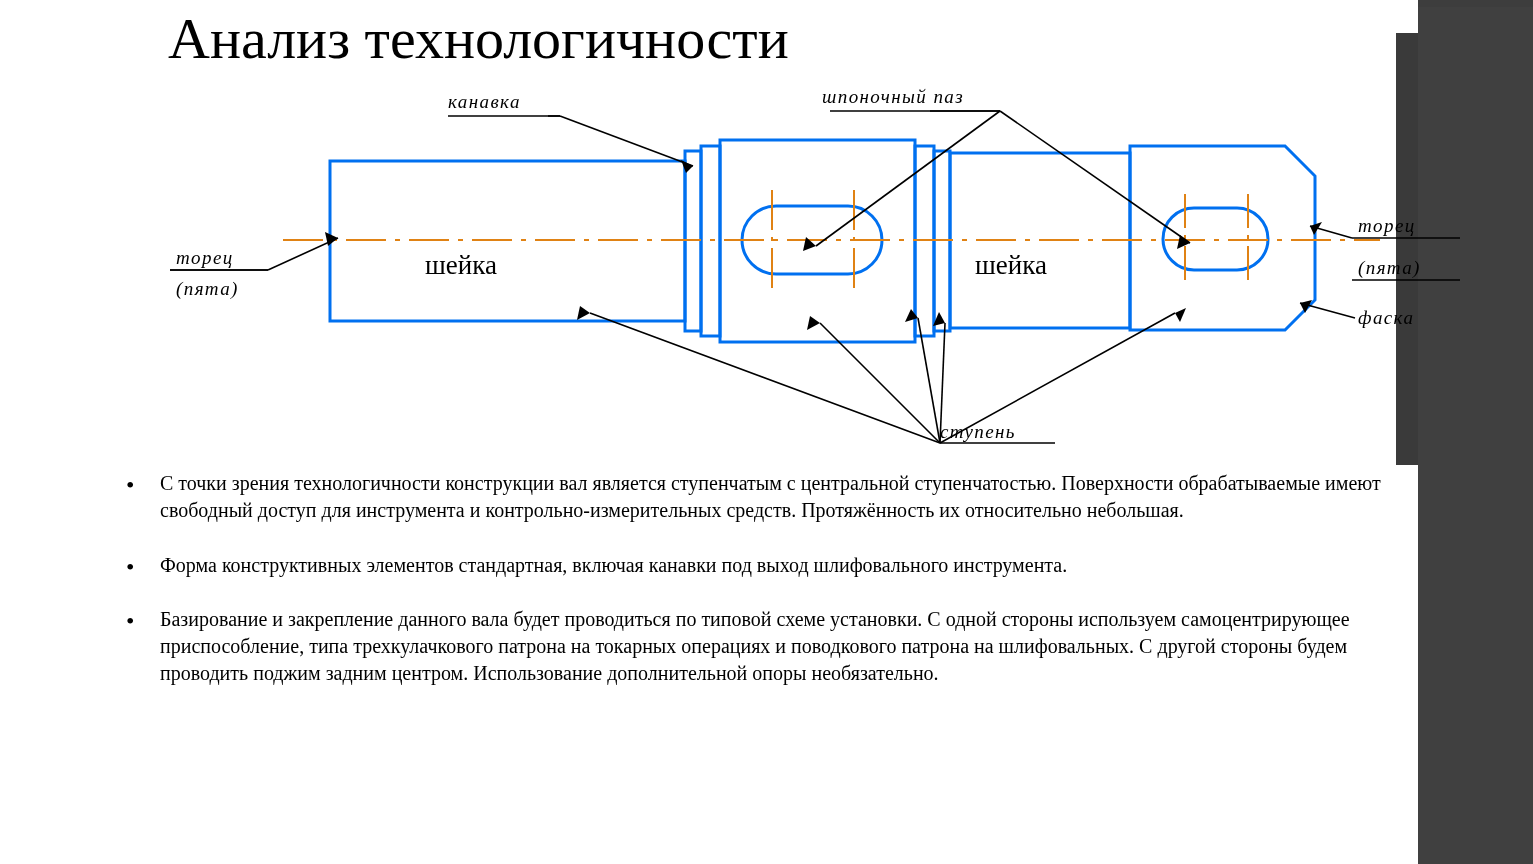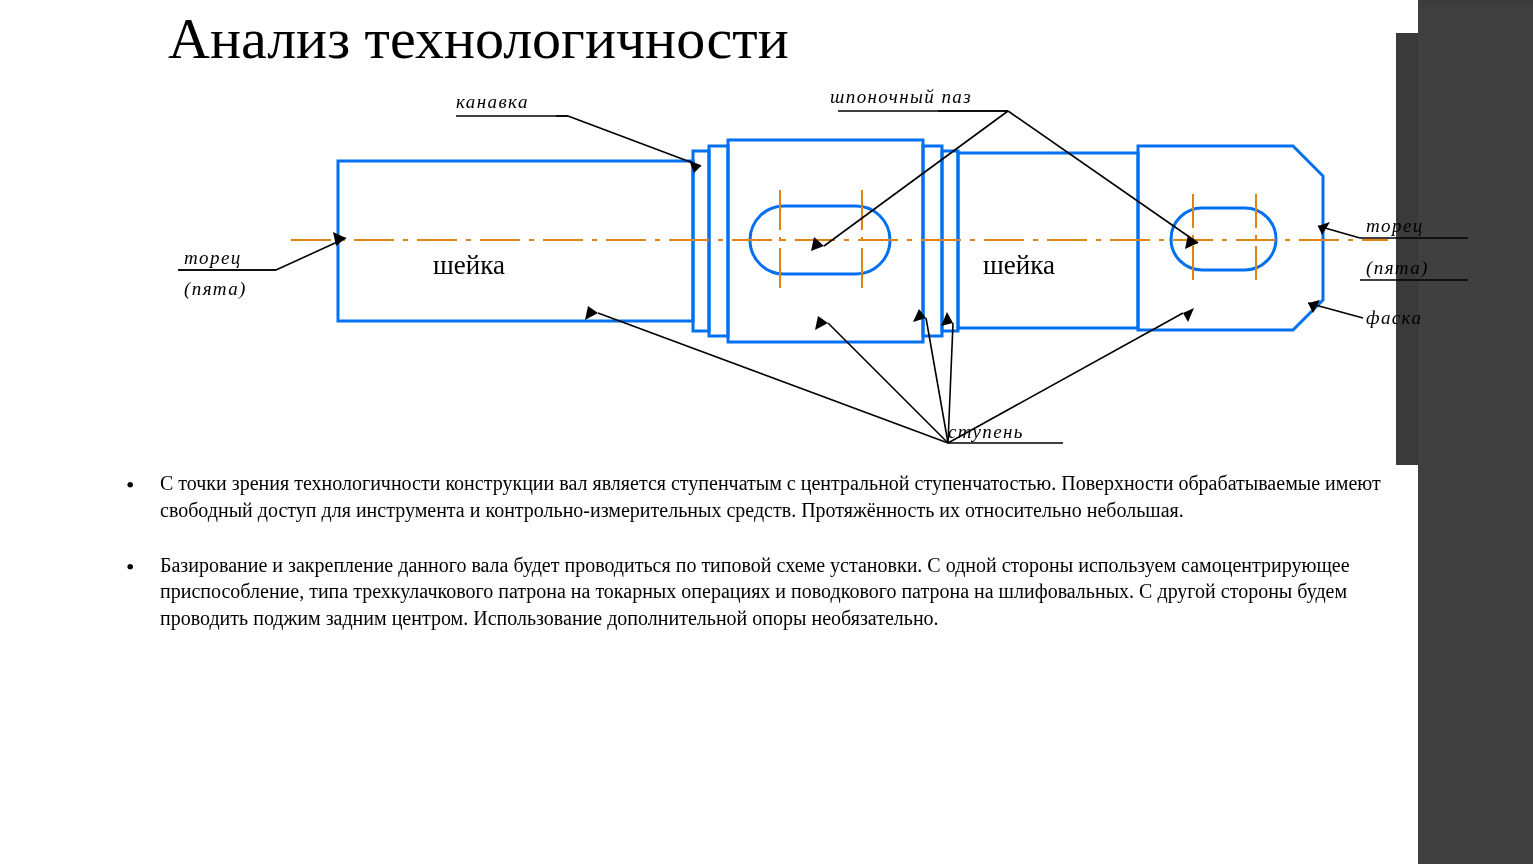--- a/index.html
+++ b/index.html
@@ -51,21 +51,21 @@
     left: 168px;
     top: 8px;
     font-size: 58px;
     line-height: 1.08;
     font-family: "Liberation Serif", serif;
     color: #000000;
     white-space: nowrap;
   }
   .drawing {
     position: absolute;
-    left: 8px;
+    left: 0;
     top: 78px;
     width: 1460px;
     height: 390px;
   }
   .bullets {
     position: absolute;
     left: 118px;
     top: 470px;
     width: 1300px;
     font-size: 20px;
@@ -193,17 +193,20 @@
         <text x="975" y="232"></text>
       </g>
     </svg>
   </div>
 
   <div class="bullets">
     <div class="bullet">
       <span class="bullet-text">С точки зрения технологичности конструкции вал является ступенчатым с центральной ступенчатостью. Поверхности обрабатываемые имеют свободный доступ для инструмента и контрольно-измерительных средств. Протяжённость их относительно небольшая.</span>
     </div>
     <div class="bullet">
+      <span class="bullet-text">Форма конструктивных элементов стандартная, включая канавки под выход шлифовального инструмента.</span>
+    </div>
+    <div class="bullet">
       <span class="bullet-text">Базирование и закрепление данного вала будет проводиться по типовой схеме установки. С одной стороны используем самоцентрирующее приспособление, типа трехкулачкового патрона на токарных операциях и поводкового патрона на шлифовальных. С другой стороны будем проводить поджим задним центром. Использование дополнительной опоры необязательно.</span>
     </div>
   </div>
 
 </div>
 
 </body></html>

